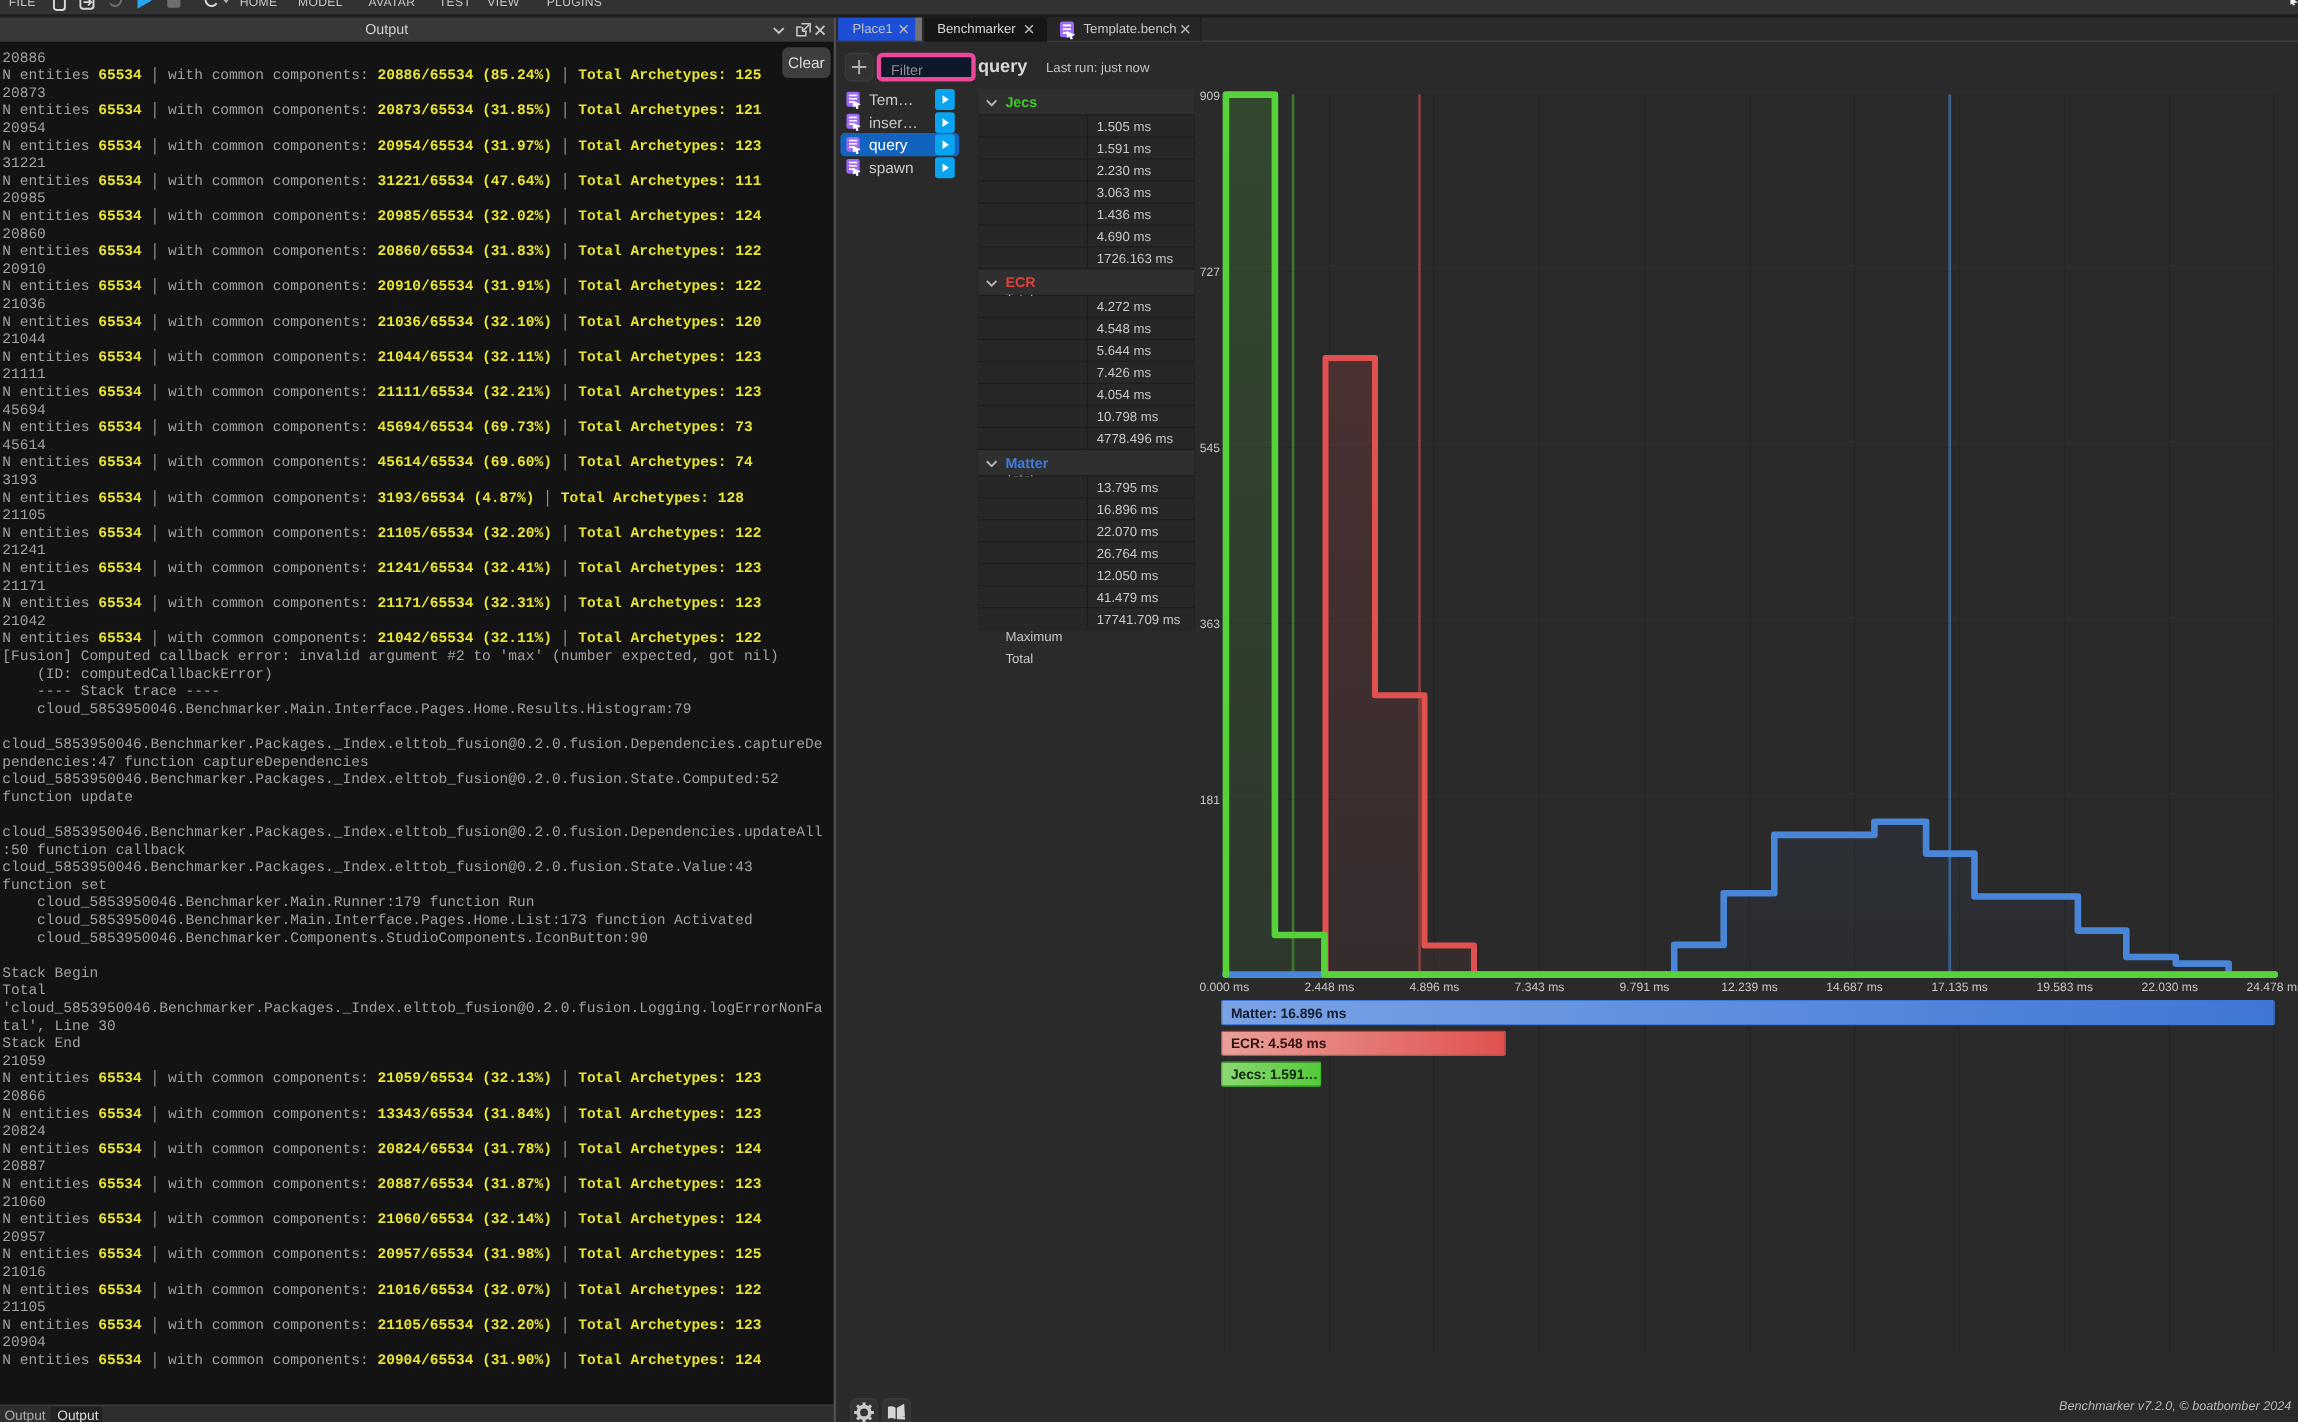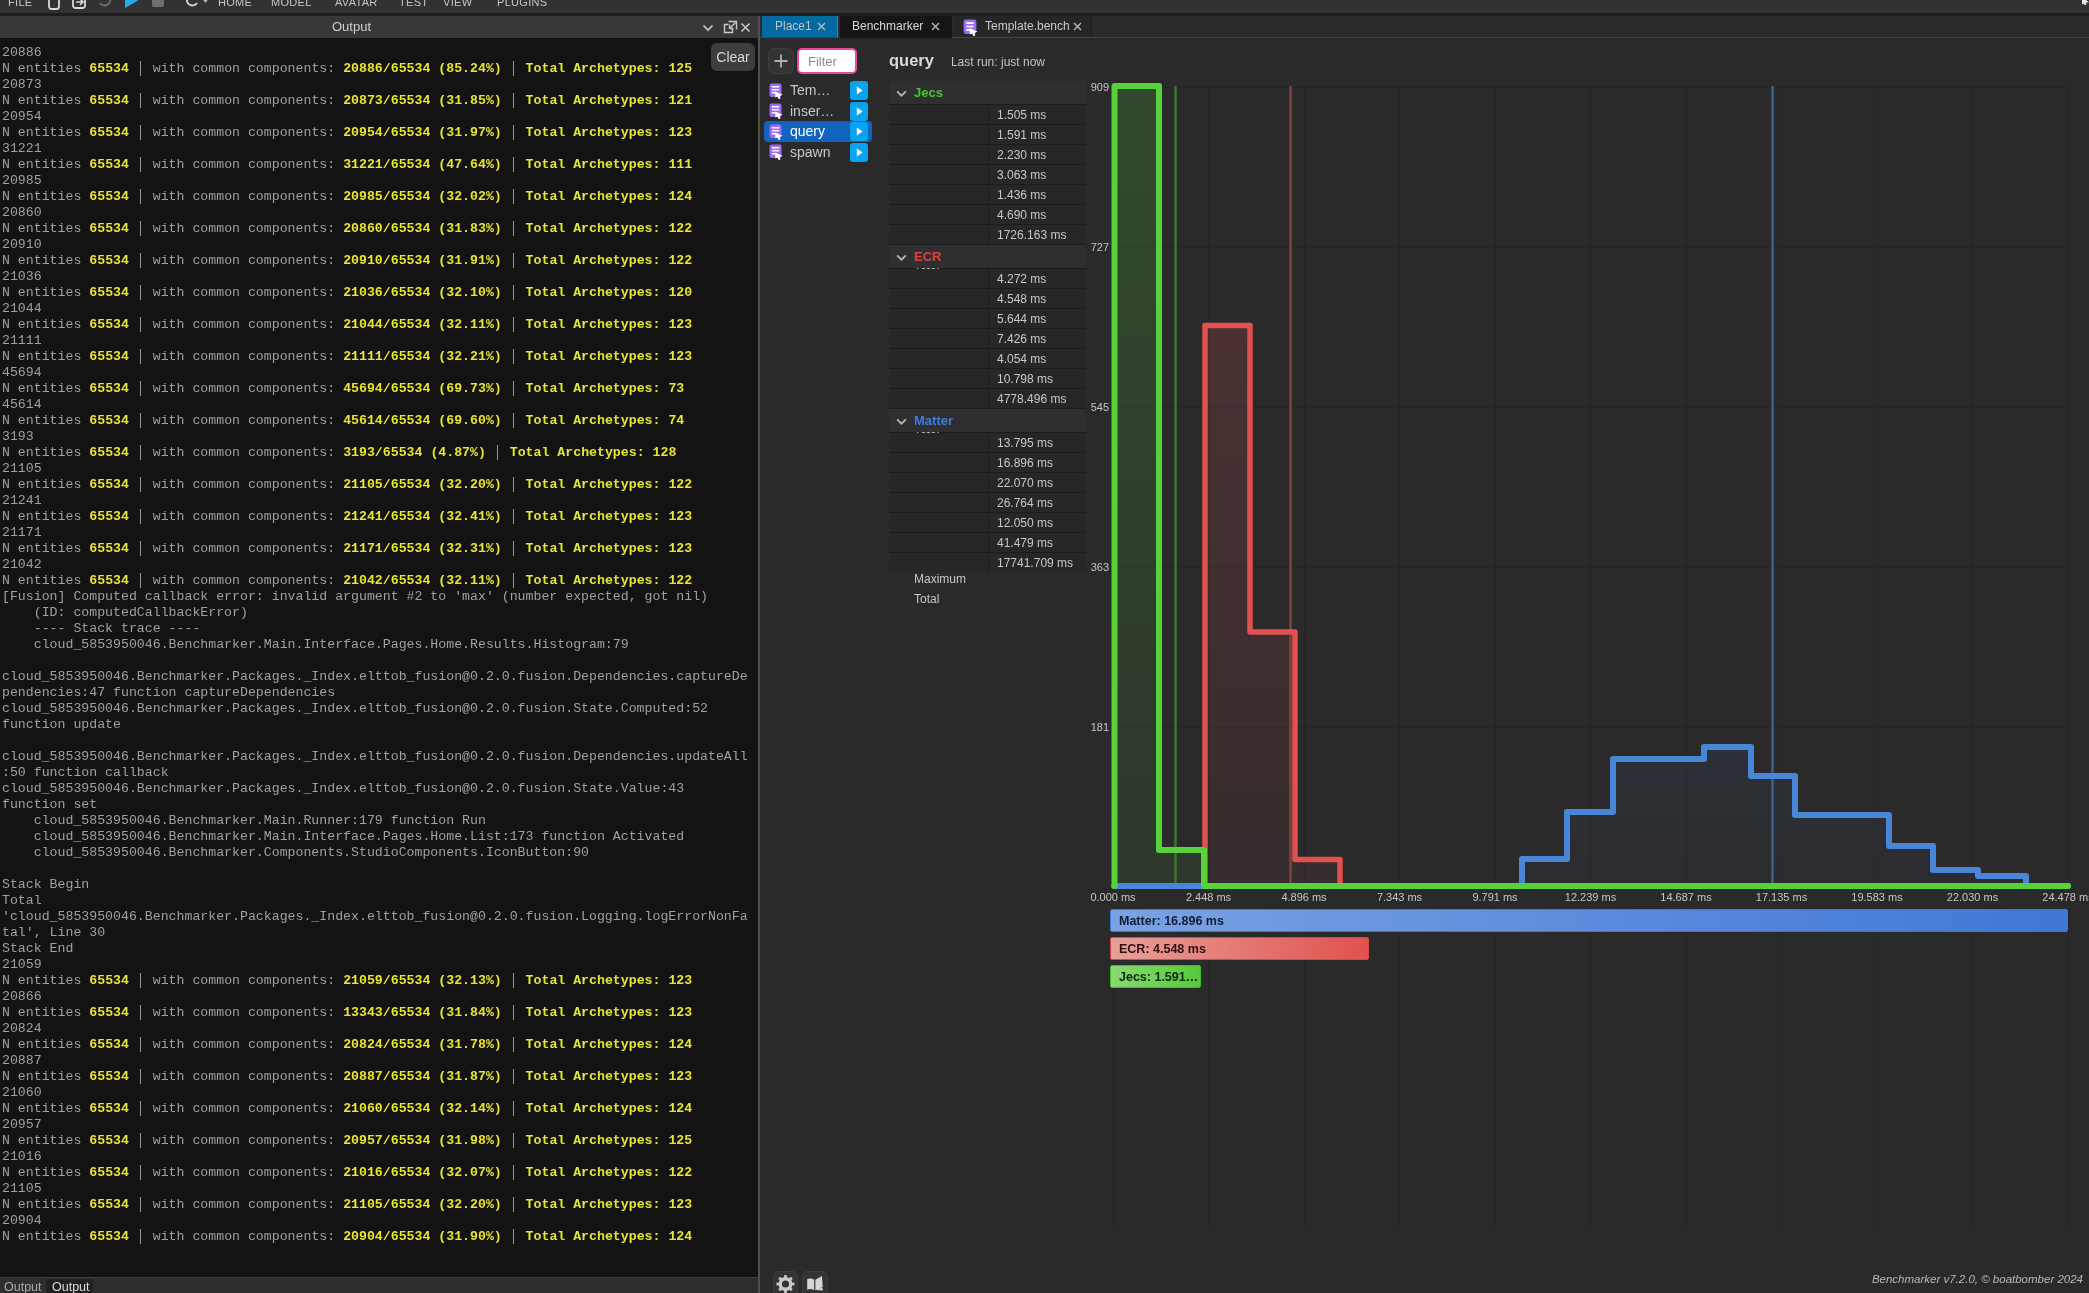--- a/index.html
+++ b/index.html
@@ -160,21 +160,21 @@
 </div>
 <div id="botstrip">
  <div class="abs" style="left:0;top:1px;width:45px;height:15px;background:#2e2e2e"></div>
  <span class="abs" style="left:4px;top:2px;font-size:12.5px;color:#ababab">Output</span>
  <div class="abs" style="left:46px;top:1px;width:47px;height:15px;background:#212121"></div>
  <span class="abs" style="left:52px;top:2px;font-size:12.5px;color:#dcdcdc">Output</span>
 </div>
 <div id="splitter"></div>
 
 <div id="tabbar">
- <div class="tab" style="left:2px;width:76px;background:#0369a1;border-right:1px solid #737373">
+ <div class="tab" style="left:2px;width:76px;background:#1d4ed8;border-right:6px solid #737373">
    <span style="position:absolute;left:13px;color:#c2c2c2">Place1</span>
    <svg class="abs" style="left:55px;top:6px" width="9" height="9" viewBox="0 0 9 9">
         <path d="M1 1 L8 8 M8 1 L1 8" stroke="#b9b9b9" stroke-width="1.4"></path>
       </svg>
  </div>
  <div class="tab" style="left:80px;width:112px;height:22px;background:#161616">
    <span style="position:absolute;left:12px;color:#d8d8d8">Benchmarker</span>
    <svg class="abs" style="left:91px;top:6px" width="9" height="9" viewBox="0 0 9 9">
         <path d="M1 1 L8 8 M8 1 L1 8" stroke="#b9b9b9" stroke-width="1.4"></path>
       </svg>
@@ -194,21 +194,21 @@
     <path d="M6.2 8.6 L13.6 11.8 L10.6 12.9 L11.6 15.6 L9.5 16 L8.6 13.4 L6.4 14.6 Z" fill="#fff"></path>
   </svg>
 
 <div id="content"></div>
 
 <div class="btn" style="left:768px;top:47.5px;width:26px;height:26px">
   <svg width="24" height="24" viewBox="0 0 24 24">
       <path d="M12 5.5 L12 18.5 M5.5 12 L18.5 12" stroke="#b0b0b0" stroke-width="1.8"></path>
     </svg>
 </div>
-<div class="abs" style="left:797px;top:47.5px;width:60px;height:26px;background:#ffffff;border:2px solid #ec4899;border-radius:5px">
+<div class="abs" style="left:797px;top:47.5px;width:90px;height:26px;background:#0f172a;border:4px solid #ec4899;border-radius:5px">
   <span style="position:absolute;left:9px;top:4px;font-size:13px;color:#8d8d8d">Filter</span>
 </div>
 <div style="position:absolute;left:764px;top:120.5px;width:108px;height:21px;background:#1263bd;border-radius:4px"></div>
 <svg style="position:absolute;left:769px;top:82.5px" width="14" height="16" viewBox="0 0 14 16">
     <rect x="0.5" y="0.5" width="12" height="13.5" rx="2" fill="#9d6bf3"></rect>
     <rect x="2.8" y="3" width="7.4" height="1.5" fill="#fff"></rect>
     <rect x="2.8" y="6" width="7.4" height="1.5" fill="#f3effd"></rect>
     <rect x="2.8" y="9" width="5.2" height="1.5" fill="#fff"></rect>
     <path d="M6.2 8.6 L13.6 11.8 L10.6 12.9 L11.6 15.6 L9.5 16 L8.6 13.4 L6.4 14.6 Z" fill="#fff"></path>
   </svg>

